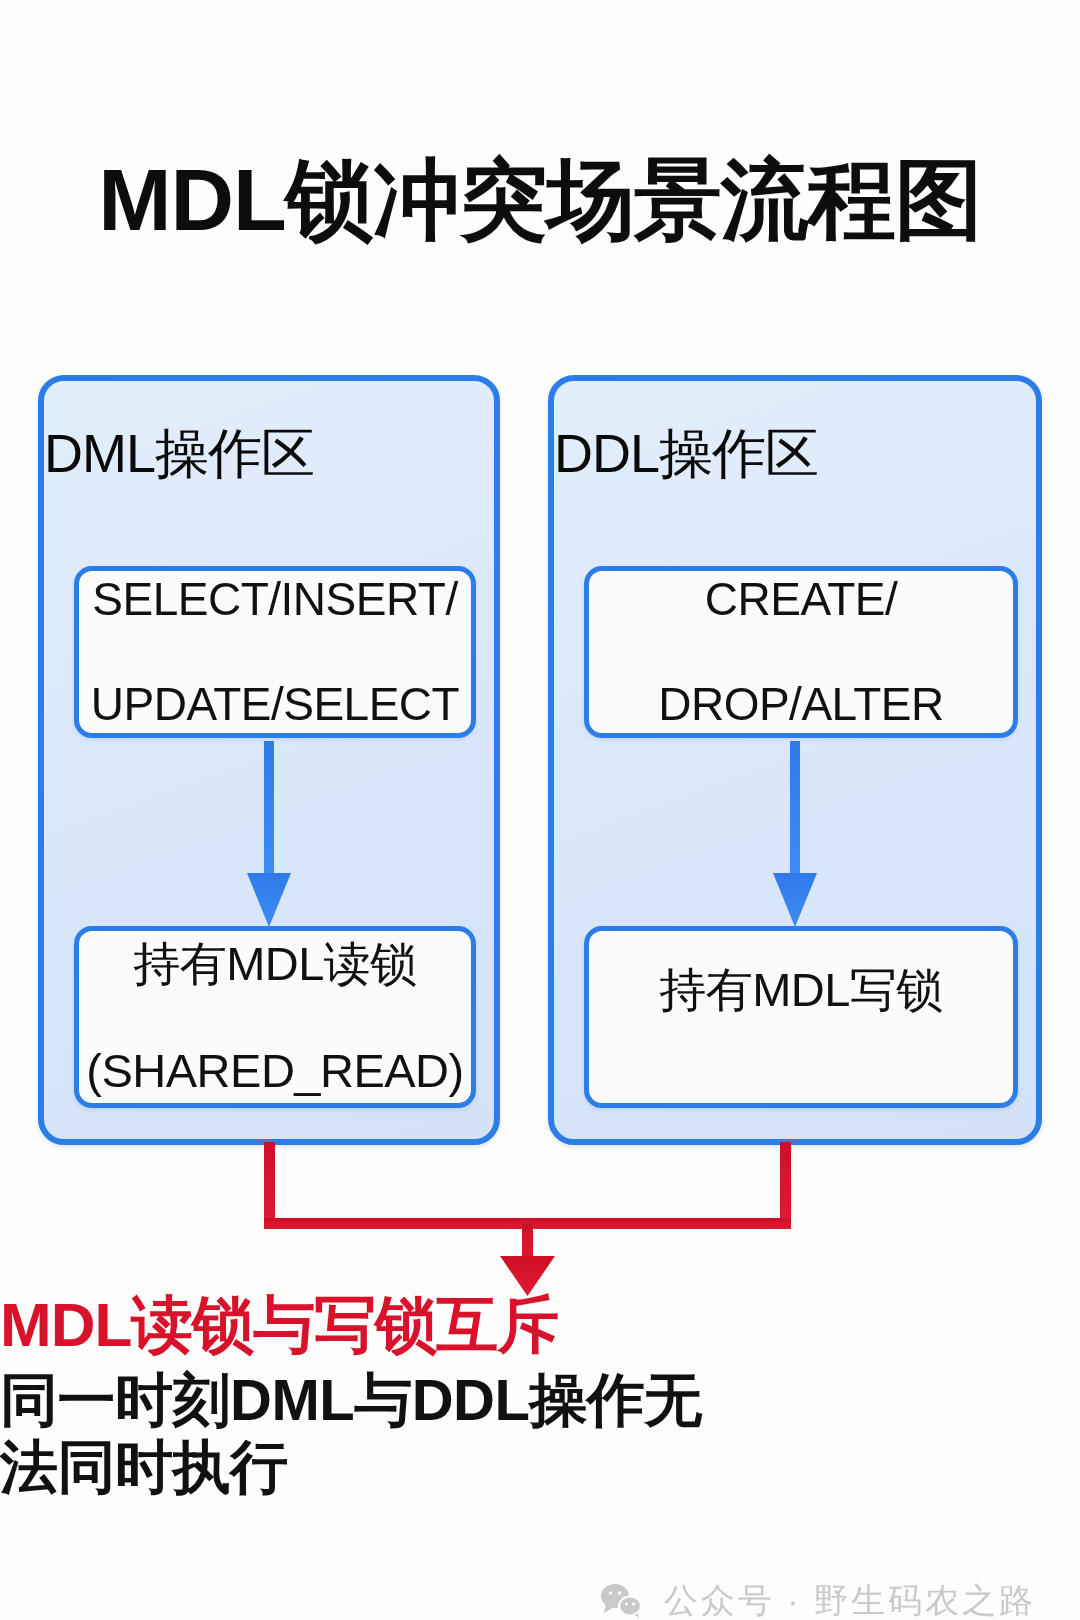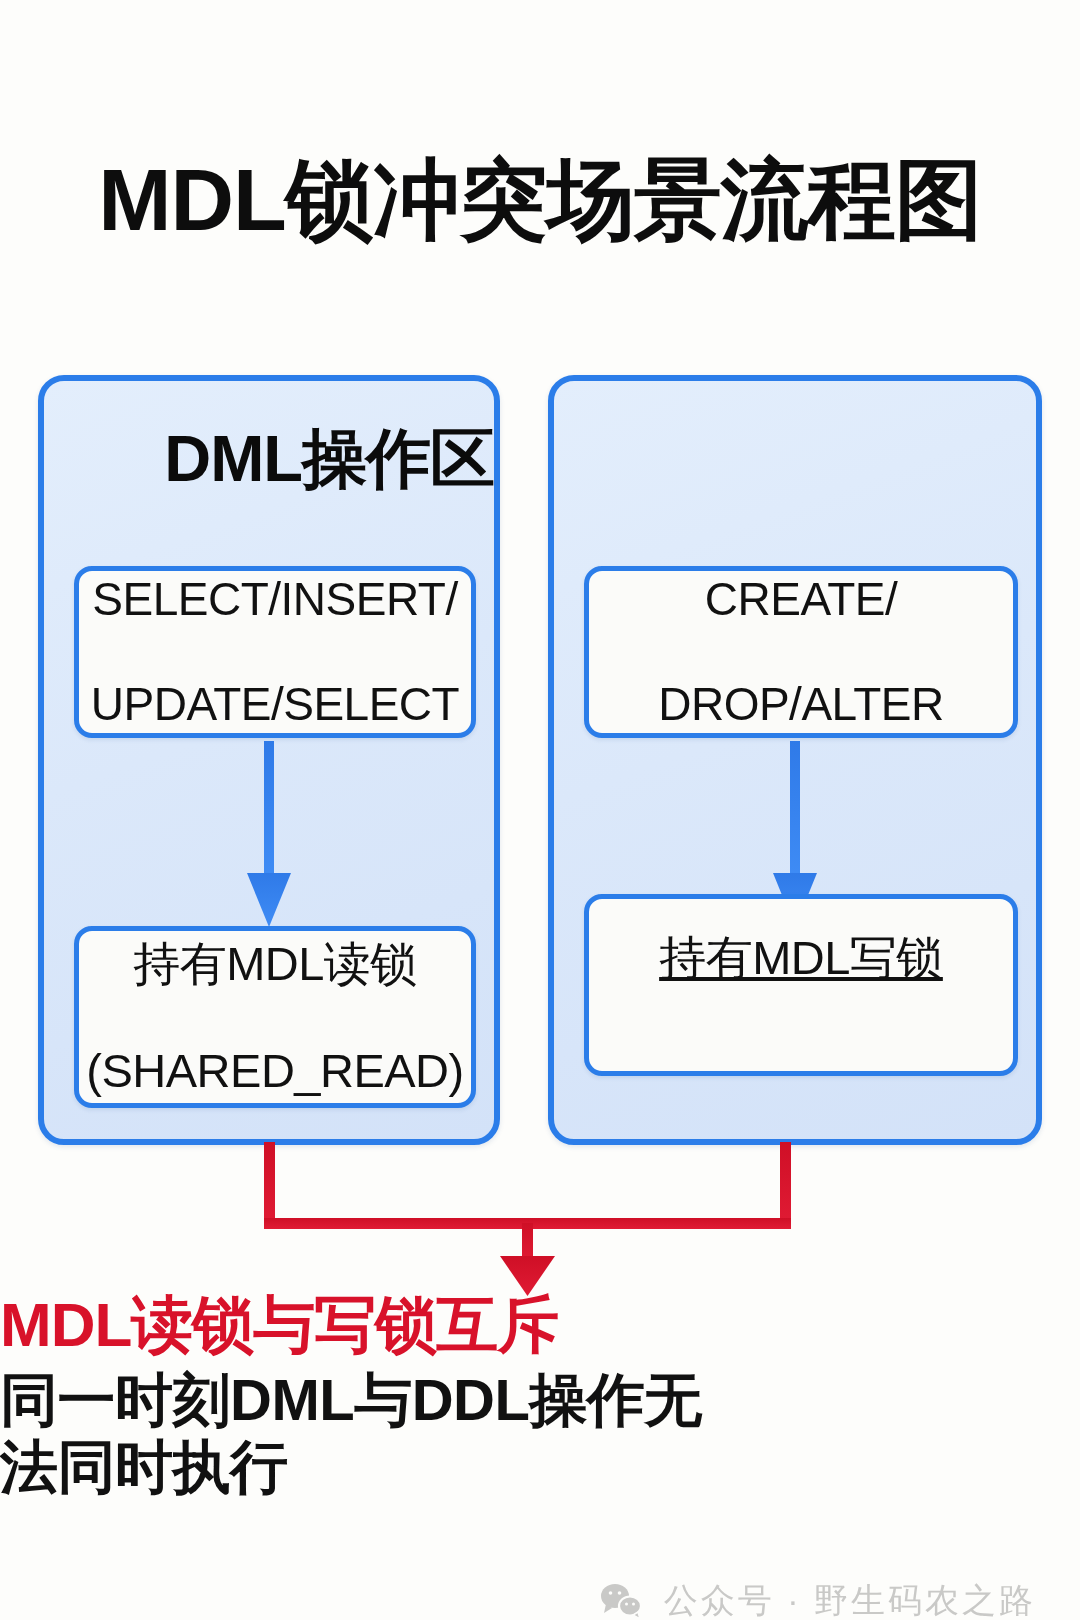--- a/index.html
+++ b/index.html
@@ -46,23 +46,23 @@
     box-shadow: 0 2px 5px rgba(40,80,140,0.13);
   }
   #panel-dml { left: 38px;  top: 327px; width: 462px; height: 770px; }
   #panel-ddl { left: 548px; top: 327px; width: 494px; height: 770px; }
 
   .panel-title {
     position: absolute;
     left: 0;
     width: 100%;
     top: 44px;
-    text-align: right;
-    font-size: 65px;
-    font-weight: 700;
+    text-align: left;
+    font-size: 54px;
+    font-weight: 400;
     color: #0b0b0b;
     letter-spacing: -1px;
     line-height: 1.05;
   }
 
   
   .ibox {
     position: absolute;
     border: 5px solid #2b7de9;
     border-radius: 18px;
@@ -80,21 +80,21 @@
     line-height: 1.14;
     font-size: 46px;
     font-weight: 500;
     letter-spacing: -0.5px;
     padding: 0 6px;
   }
 
   #op-dml  { left: 30px; top: 185px; width: 402px; height: 172px; }
   #op-ddl  { left: 30px; top: 185px; width: 434px; height: 172px; }
   #lock-dml{ left: 30px; top: 545px; width: 402px; height: 182px; }
-  #lock-ddl{ left: 30px; top: 513px; width: 434px; height: 182px; text-decoration: underline; }
+  #lock-ddl{ left: 30px; top: 545px; width: 434px; height: 182px; }
 
   #lock-dml span, #lock-ddl span { font-size: 47px; }
 
   
   .blue-arrow {
     position: absolute;
     width: 60px;
     height: 190px;
     left: 50%;
     transform: translateX(-50%);
@@ -180,20 +180,21 @@
 
     <div class="ibox" id="lock-dml">
       <span>
         <span>持有MDL读锁</span><br>
         <span>(SHARED_READ)</span>
       </span>
     </div>
   </div>
 
   <div class="panel" id="panel-ddl">
+    <div class="panel-title">DDL操作区</div>
 
     <div class="ibox" id="op-ddl">
       <span>
         <span>CREATE/</span><br>
         <span>DROP/ALTER</span>
       </span>
     </div>
 
     <svg class="blue-arrow" viewBox="0 0 60 190">
       <defs>

